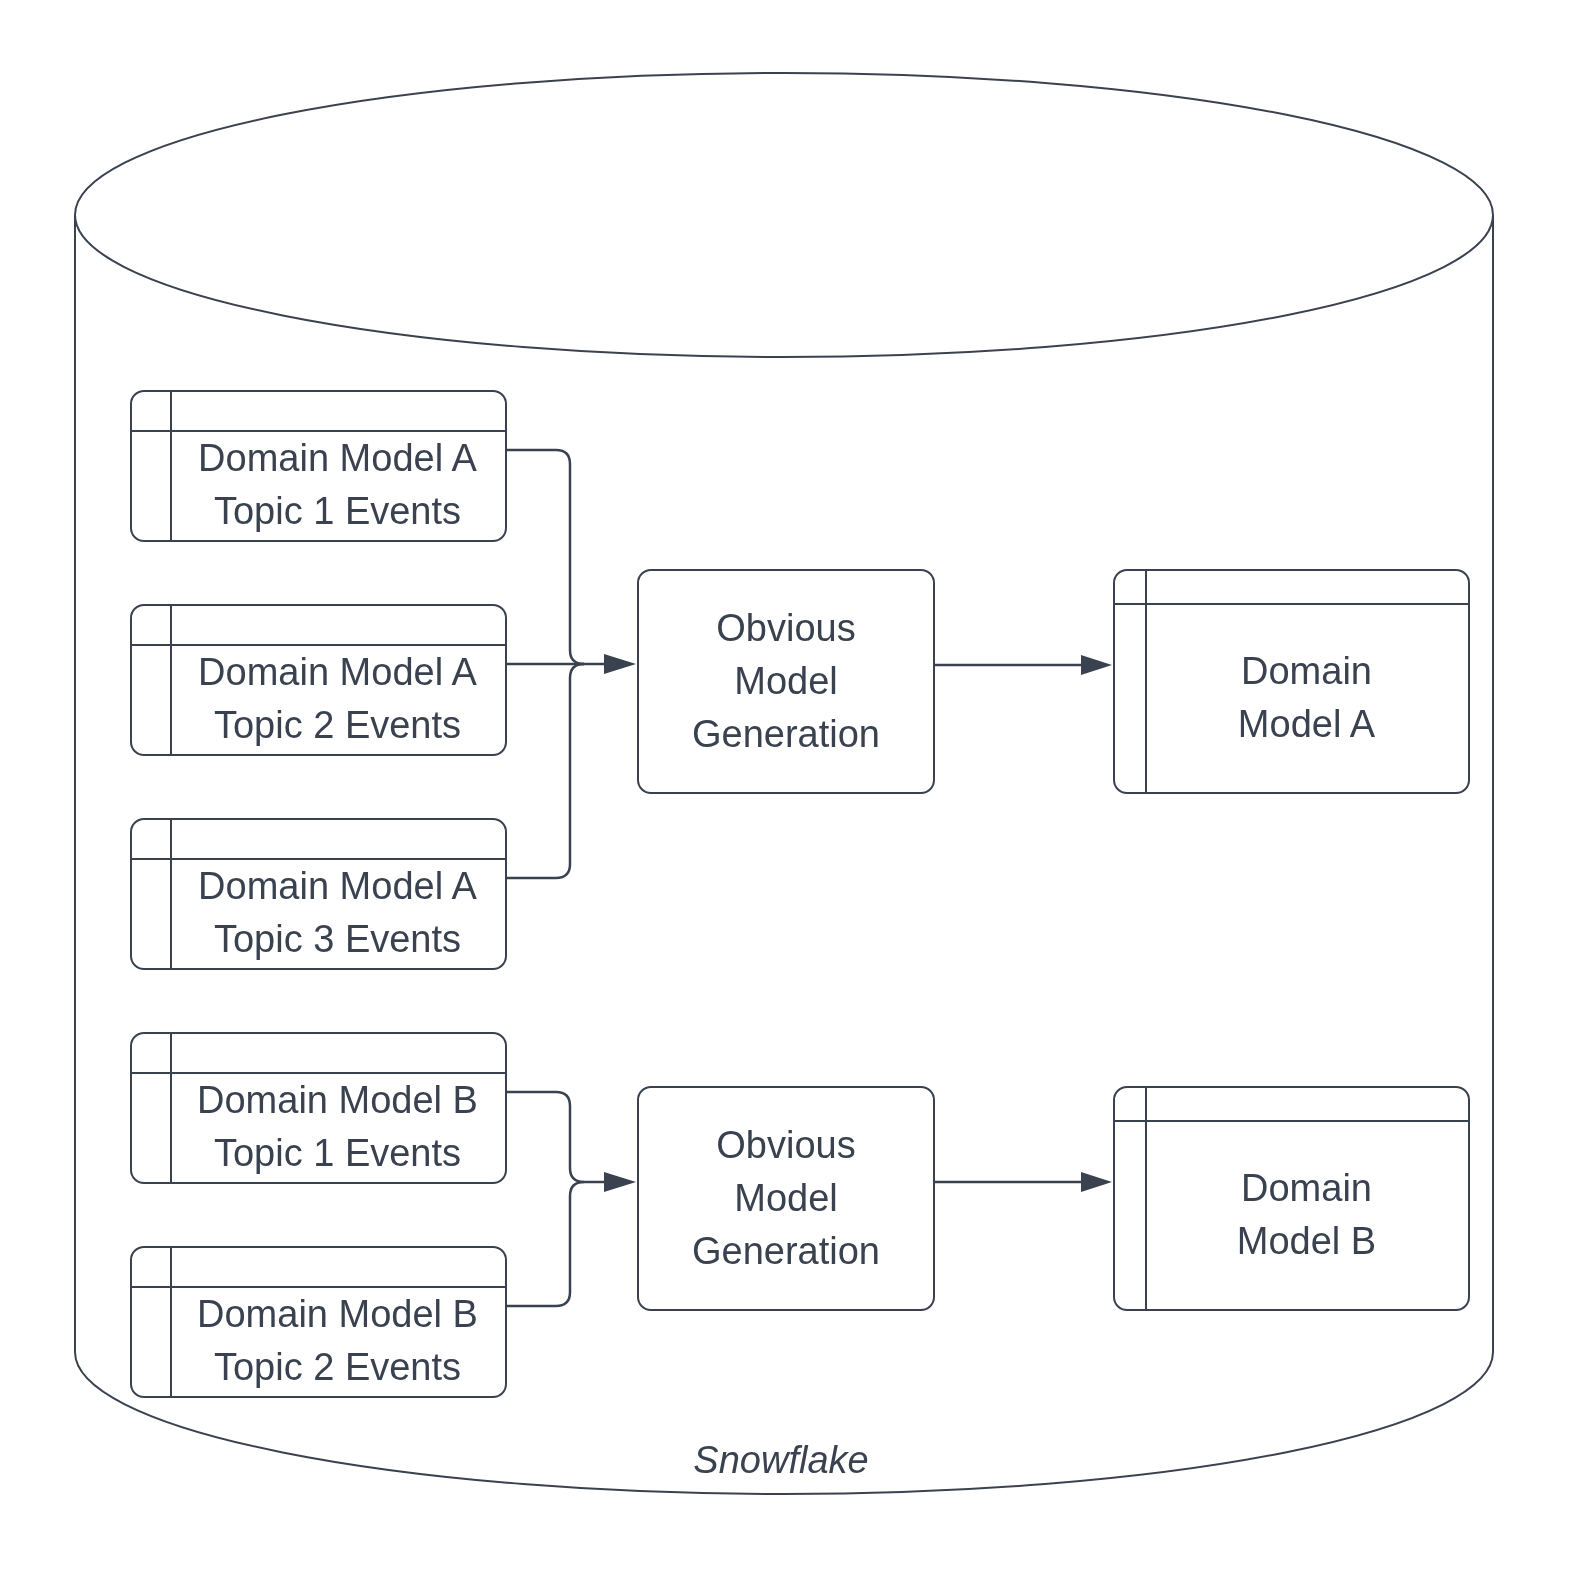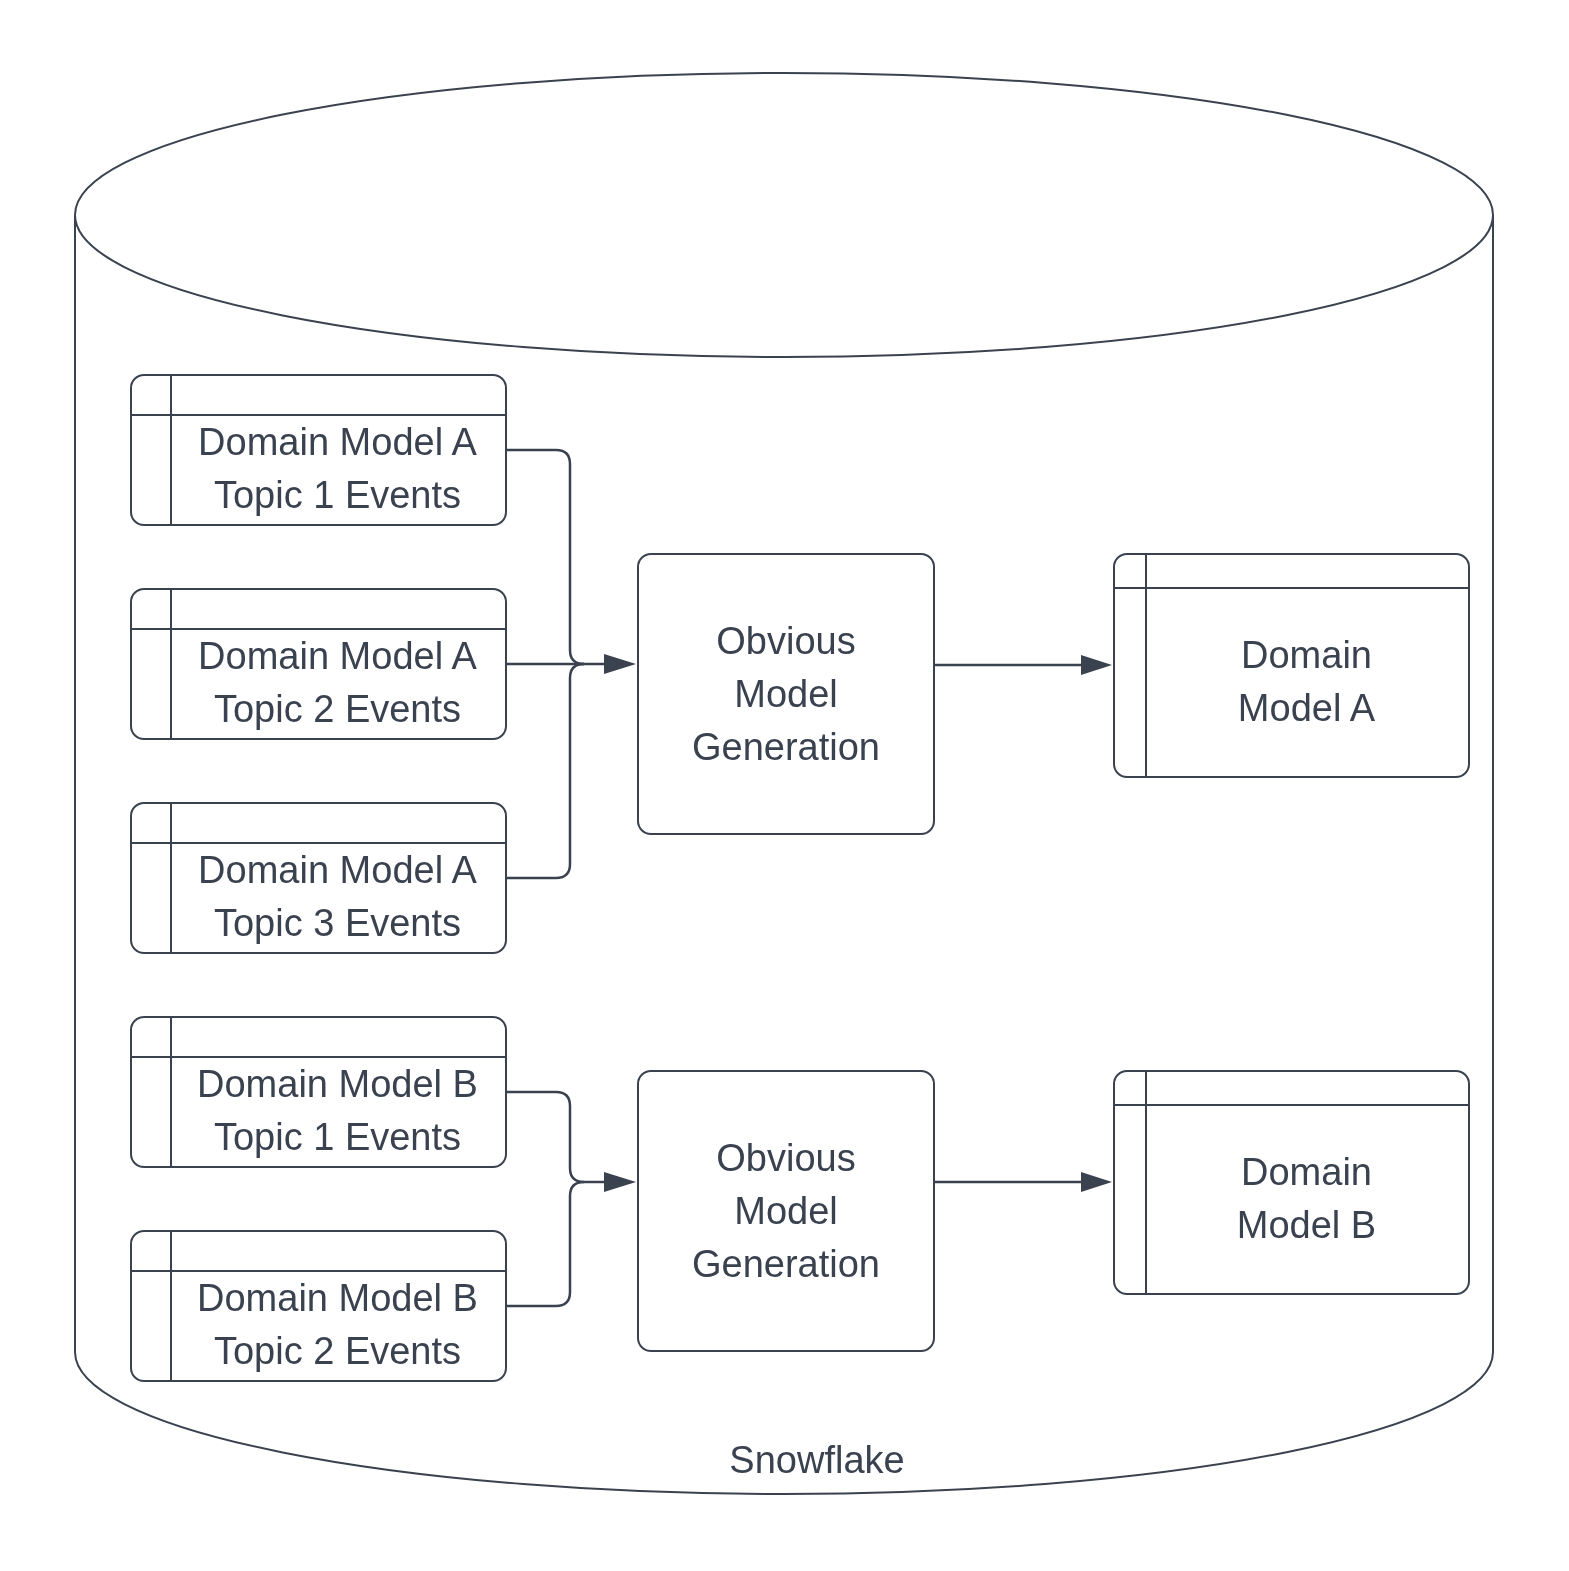--- a/index.html
+++ b/index.html
@@ -22,20 +22,21 @@
     left: 0; top: 0;
     width: 1569px; height: 1571px;
     color: var(--stroke);
   }
   .node {
     position: absolute;
     box-sizing: border-box;
     background: var(--fill);
     border: 2px solid var(--stroke);
     border-radius: 14px;
+    margin-top: 16px;
   }
   .label-text {
     white-space: pre-line;
     text-align: center;
     font-size: 38px;
     line-height: 53px;
     color: var(--text);
   }
   
   .tb-col {
@@ -62,32 +63,33 @@
   .src .tb-col   { left: 38px; }
   .src .tb-row   { top: 38px; }
   .src .tb-label { left: 38px; top: 38px; }
   
   .out { width: 357px; height: 225px; }
   .out .tb-col   { left: 30px; }
   .out .tb-row   { top: 32px; }
   .out .tb-label { left: 30px; top: 32px; }
   
   .process {
-    width: 298px; height: 282px;
+    width: 298px; height: 225px;
     display: flex;
     align-items: center;
     justify-content: center;
   }
   .cyl-label {
     position: absolute;
-    left: 667px; top: 1434px;
+    left: 631px; top: 1434px;
     width: 300px; height: 52px;
     display: flex;
     align-items: center;
     justify-content: center;
+    font-style: italic;
   }
 </style>
 </head>
 <body>
 
 <div class="canvas">
 
   <svg class="layer" viewBox="0 0 1569 1571">
 
     <g>

